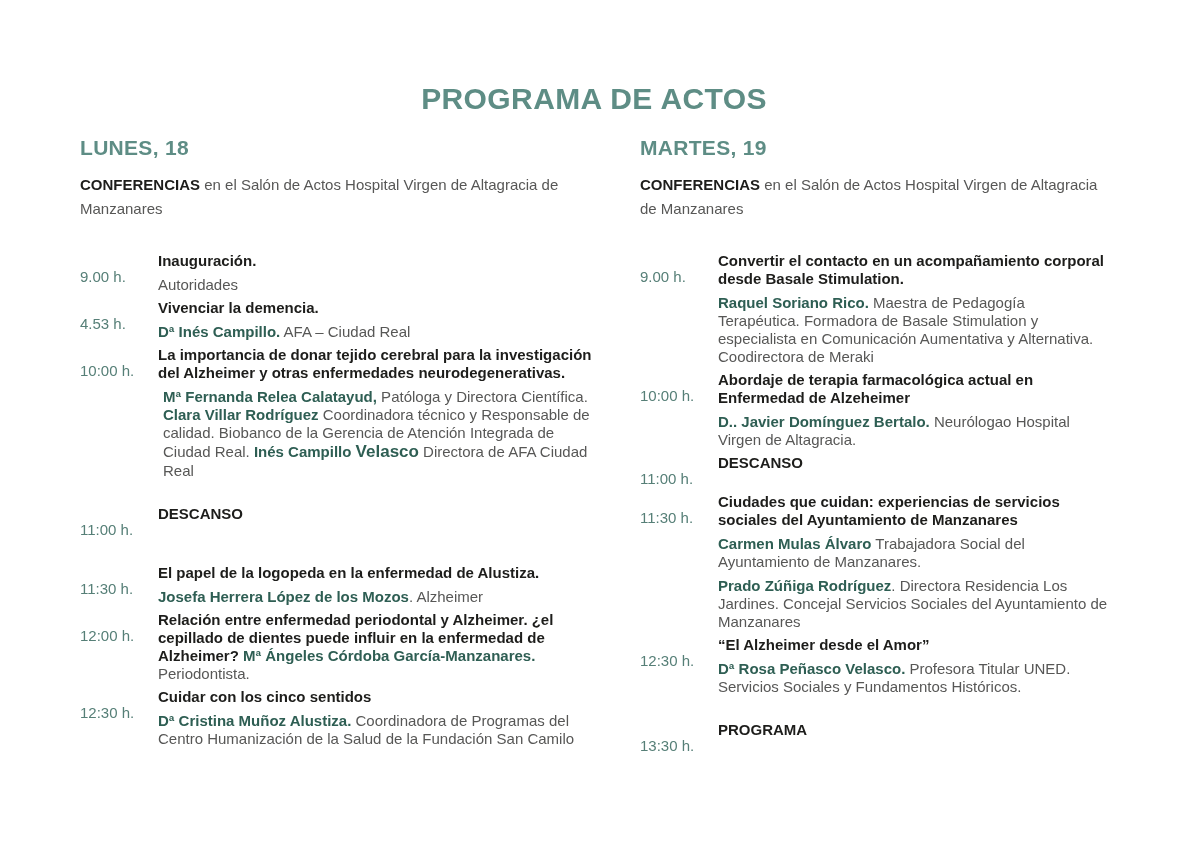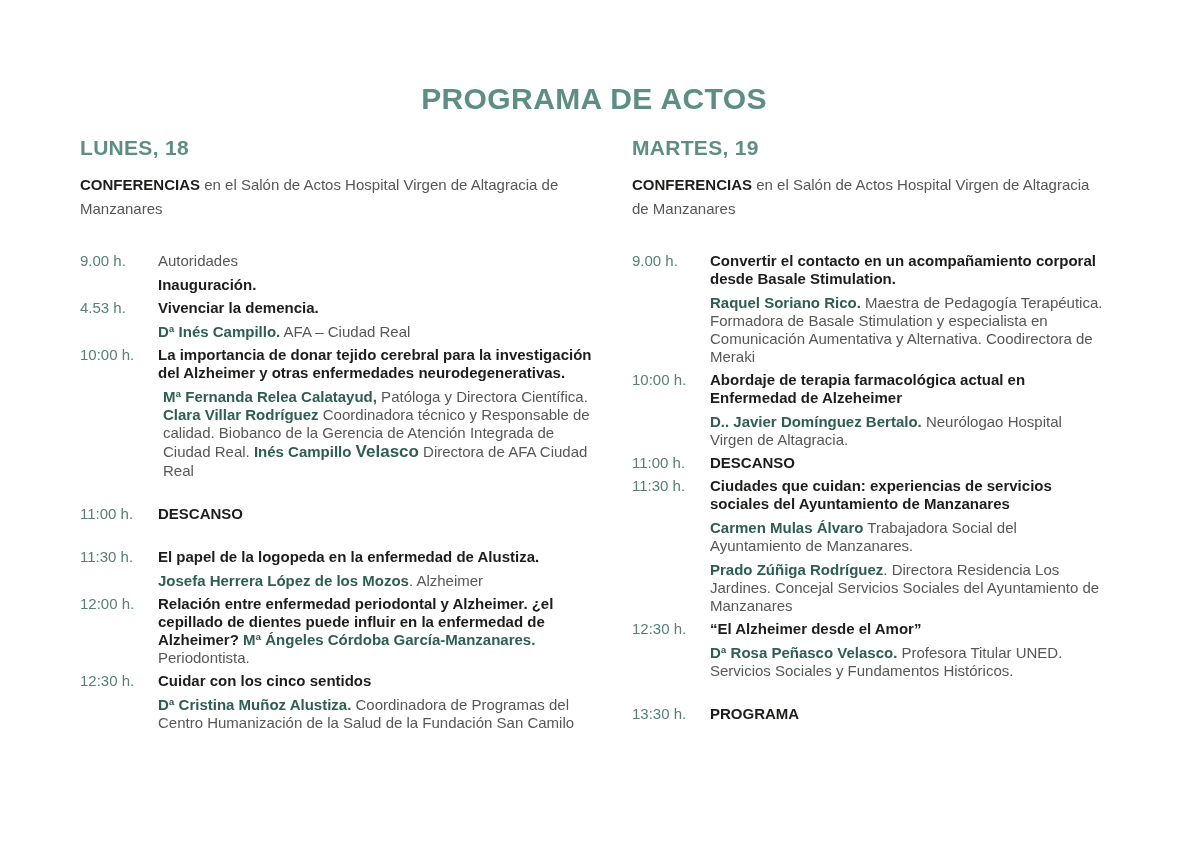--- a/index.html
+++ b/index.html
@@ -14,21 +14,21 @@
     text-align: center;
     font-size: 30px;
     font-weight: 800;
     letter-spacing: 0.4px;
     color: var(--accent, #5E8D85);
     margin-bottom: 20px;
   }
   .columns {
     display: grid;
     grid-template-columns: 520px 1fr;
-    column-gap: 32px;
+    column-gap: 40px;
   }
   .day-heading {
     font-size: 21px;
     font-weight: 700;
     letter-spacing: 0.3px;
     color: var(--accent, #5E8D85);
     margin-bottom: 13px;
   }
   .intro {
     font-size: 15px;
@@ -42,20 +42,21 @@
     display: grid;
     grid-template-columns: 78px 1fr;
     align-items: start;
   }
   .entry + .entry { margin-top: 5px; }
   .entry.gap { margin-top: 25px; }
   .time {
     font-size: 15px;
     color: var(--time, #567F77);
     line-height: 1.2;
+    margin-top: 16px;
   }
   .para {
     font-size: 15px;
     line-height: 1.2;
     color: var(--gray, #575756);
   }
   .para + .para { margin-top: 6px; }
   .para.indent { padding-left: 5px; }
   .day:nth-of-type(2) .content { max-width: 418px; }
   .s-b { font-weight: 700; color: var(--dark, #1D1D1B); }
@@ -69,22 +70,22 @@
 <div class="page">
   <h1 class="title">PROGRAMA DE ACTOS</h1>
   <div class="columns">
       <section class="day">
         <h2 class="day-heading">LUNES, 18</h2>
         <p class="intro"><span class="s-b">CONFERENCIAS</span><span class="s-p"> en el Salón de Actos Hospital Virgen de Altagracia de Manzanares</span></p>
         <div class="entries">
           <div class="entry">
             <div class="time">9.00 h.</div>
             <div class="content">
+              <p class="para"><span class="s-b">Inauguración.</span></p>
               <p class="para"><span class="s-p">Autoridades</span></p>
-              <p class="para"><span class="s-b">Inauguración.</span></p>
             </div>
           </div>
           <div class="entry">
             <div class="time">4.53 h.</div>
             <div class="content">
               <p class="para"><span class="s-b">Vivenciar la demencia.</span></p>
               <p class="para"><span class="s-n">Dª Inés Campillo.</span><span class="s-p"> AFA – Ciudad Real</span></p>
             </div>
           </div>
           <div class="entry">

